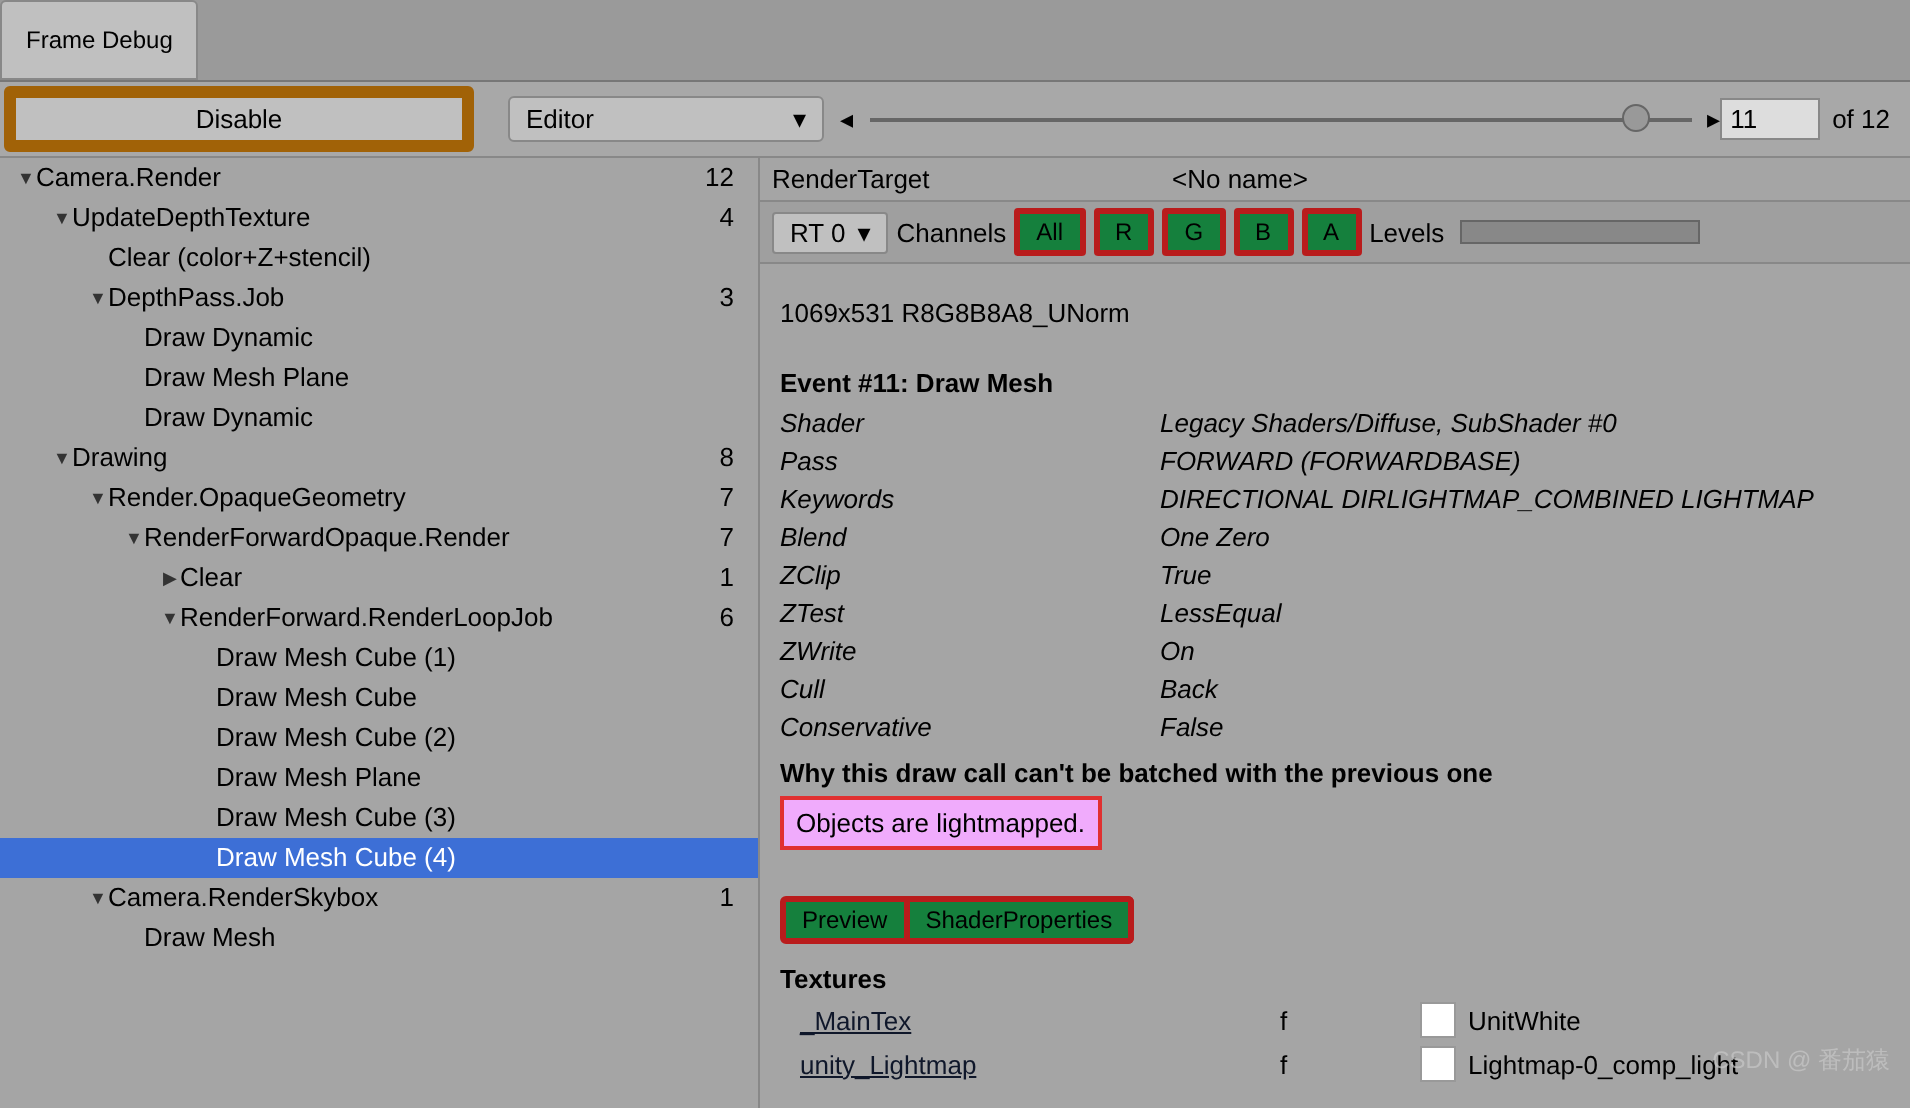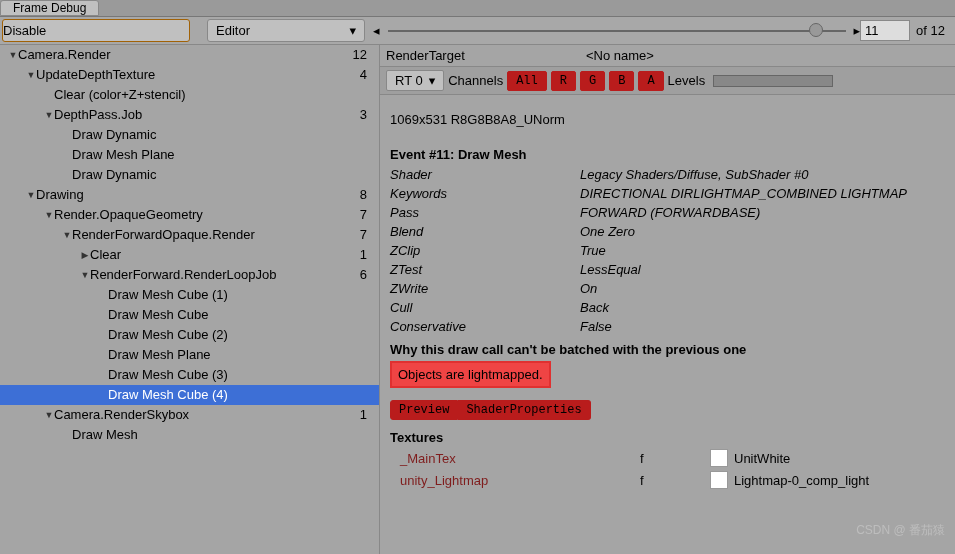--- a/index.html
+++ b/index.html
@@ -1,55 +1,55 @@
 <!DOCTYPE html>
 <html><head>
 <meta charset="utf-8">
 <style>
 * { box-sizing: border-box; margin: 0; padding: 0; font-family: Arial, sans-serif; font-size: 13px; }
 body { background: #a5a5a5; width: 955px; height: 554px; overflow: hidden; color: #000; }
 .window { display: flex; flex-direction: column; height: 100%; }
 .tab-bar { display: flex; background: #9a9a9a; border-bottom: 1px solid #777; }
-.tab { padding: 0 12px; background: #c0c0c0; border: 1px solid #888; border-radius: 3px 3px 0 0; font-size: 12px; }
+.tab { padding: 12px 12px; background: #c0c0c0; border: 1px solid #888; border-radius: 3px 3px 0 0; font-size: 12px; }
 .toolbar { display: flex; align-items: center; background: #a8a8a8; border-bottom: 1px solid #888; padding: 2px; }
-.btn-wide { width: 188px; text-align: left; padding: 3px 0; background: #c0c0c0; border: 1px solid #a16207; border-radius: 3px; margin-right: 2px; }
+.btn-wide { width: 235px; text-align: center; padding: 3px 0; background: #c0c0c0; border: 6px solid #a16207; border-radius: 3px; margin-right: 2px; }
 .dropdown-ed { width: 158px; padding: 3px 8px; background: #c0c0c0; border: 1px solid #888; border-radius: 3px; display: flex; justify-content: space-between; align-items: center; margin-left: 15px; }
 .slider-area { flex: 1; display: flex; align-items: center; padding: 0 8px; }
 .slider-track { flex: 1; height: 2px; background: #666; position: relative; margin: 0 8px; }
 .slider-knob { position: absolute; width: 14px; height: 14px; background: #999; border: 1px solid #666; border-radius: 50%; top: -7px; right: 5%; }
 .slider-input { width: 50px; padding: 2px 4px; background: #ddd; border: 1px solid #888; text-align: left; }
 .slider-of { margin-left: 6px; }
 .main { flex: 1; display: flex; overflow: hidden; }
 .left-pane { width: 380px; background: #a5a5a5; overflow-y: auto; border-right: 1px solid #888; }
 .tree-row { display: flex; align-items: center; justify-content: space-between; padding: 1px 8px 1px 4px; cursor: pointer; line-height: 18px; }
 .tree-row.selected { background: #3d6fd6; color: #fff; }
 .tree-label { display: flex; align-items: center; }
 .triangle { display: inline-block; width: 10px; text-align: center; font-size: 9px; color: #333; }
 .tree-row.selected .triangle { color: #fff; }
 .tree-count { color: #000; margin-left: auto; padding-right: 4px;}
 .right-pane { flex: 1; background: #a5a5a5; overflow: hidden; padding: 0; position: relative; }
 .rt-row { display: flex; align-items: center; padding: 3px 6px; }
 .rt-label { width: 200px; }
 .rt-bar { display: flex; align-items: center; padding: 3px 6px; gap: 4px; background: #9f9f9f; border-top: 1px solid #888; border-bottom: 1px solid #888;}
-.small-btn { padding: 2px 8px; background: #b91c1c; border: 1px solid #b91c1c; border-radius: 2px; font-size: 12px; font-family: Liberation Mono, monospace; }
+.small-btn { padding: 2px 8px; background: #15803d; border: 3px solid #b91c1c; border-radius: 2px; font-size: 12px; }
 .small-drop { padding: 2px 8px; background: #c0c0c0; border: 1px solid #888; border-radius: 2px; display: inline-flex; align-items: center; gap: 6px; font-size: 12px;}
 .detail-line { padding: 3px 10px; margin-top: 14px; }
 .detail-bold { font-weight: bold; }
 .kv-row { display: flex; padding: 2px 10px; font-style: italic; }
 .kv-key { width: 190px; }
 .kv-val { flex: 1; }
 .batch-header { font-weight: bold; padding: 6px 10px 4px; }
-.batch-box { margin: 0 10px 8px 10px; padding: 4px 6px; border: 2px solid #e03030; display: inline-block; background: #ef4444; }
-.btn-group { display: flex; padding: 4px 10px 8px; gap: 0; }
+.batch-box { margin: 0 10px 8px 10px; padding: 4px 6px; border: 2px solid #e03030; display: inline-block; background: #f0abfc; }
+.btn-group { display: flex; padding: 4px 10px 8px; gap: 0; margin-top: 11px; }
 .btn-group .small-btn { border-radius: 0; }
 .btn-group .small-btn:first-child { border-radius: 3px 0 0 3px; }
 .btn-group .small-btn:last-child { border-radius: 0 3px 3px 0; border-left: none; }
 .textures-header { font-weight: bold; padding: 2px 10px; }
 .tex-row { display: flex; align-items: center; padding: 2px 10px; position: relative;}
-.tex-name { width: 250px; padding-left: 10px; color: #7f1d1d;}
+.tex-name { width: 250px; padding-left: 10px; color: #0f172a; text-decoration: underline;}
 .tex-f { width: 70px; }
 .swatch { width: 18px; height: 18px; background: #fff; margin-right: 6px; border: 1px solid #999; }
 .watermark { position: absolute; right: 10px; bottom: 15px; color: rgba(200,200,200,0.7); font-size: 12px; pointer-events: none; }
 .levels-bar { flex:1; height: 12px; background: #888; border: 1px solid #666; margin-left: 4px; max-width: 120px;}
 </style>
 </head>
 <body>
 
 <div class="window">
   <div class="tab-bar">
@@ -223,26 +223,26 @@
         <div class="levels-bar"></div>
       </div>
       <div class="detail-line">1069x531 R8G8B8A8_UNorm</div>
       <div class="detail-line detail-bold">Event #11: Draw Mesh</div>
       <div id="props">
           <div class="kv-row">
             <span class="kv-key">Shader</span>
             <span class="kv-val">Legacy Shaders/Diffuse, SubShader #0</span>
           </div>
           <div class="kv-row">
+            <span class="kv-key">Pass</span>
+            <span class="kv-val">FORWARD (FORWARDBASE)</span>
+          </div>
+          <div class="kv-row">
             <span class="kv-key">Keywords</span>
             <span class="kv-val">DIRECTIONAL DIRLIGHTMAP_COMBINED LIGHTMAP</span>
-          </div>
-          <div class="kv-row">
-            <span class="kv-key">Pass</span>
-            <span class="kv-val">FORWARD (FORWARDBASE)</span>
           </div>
           <div class="kv-row">
             <span class="kv-key">Blend</span>
             <span class="kv-val">One Zero</span>
           </div>
           <div class="kv-row">
             <span class="kv-key">ZClip</span>
             <span class="kv-val">True</span>
           </div>
           <div class="kv-row">

